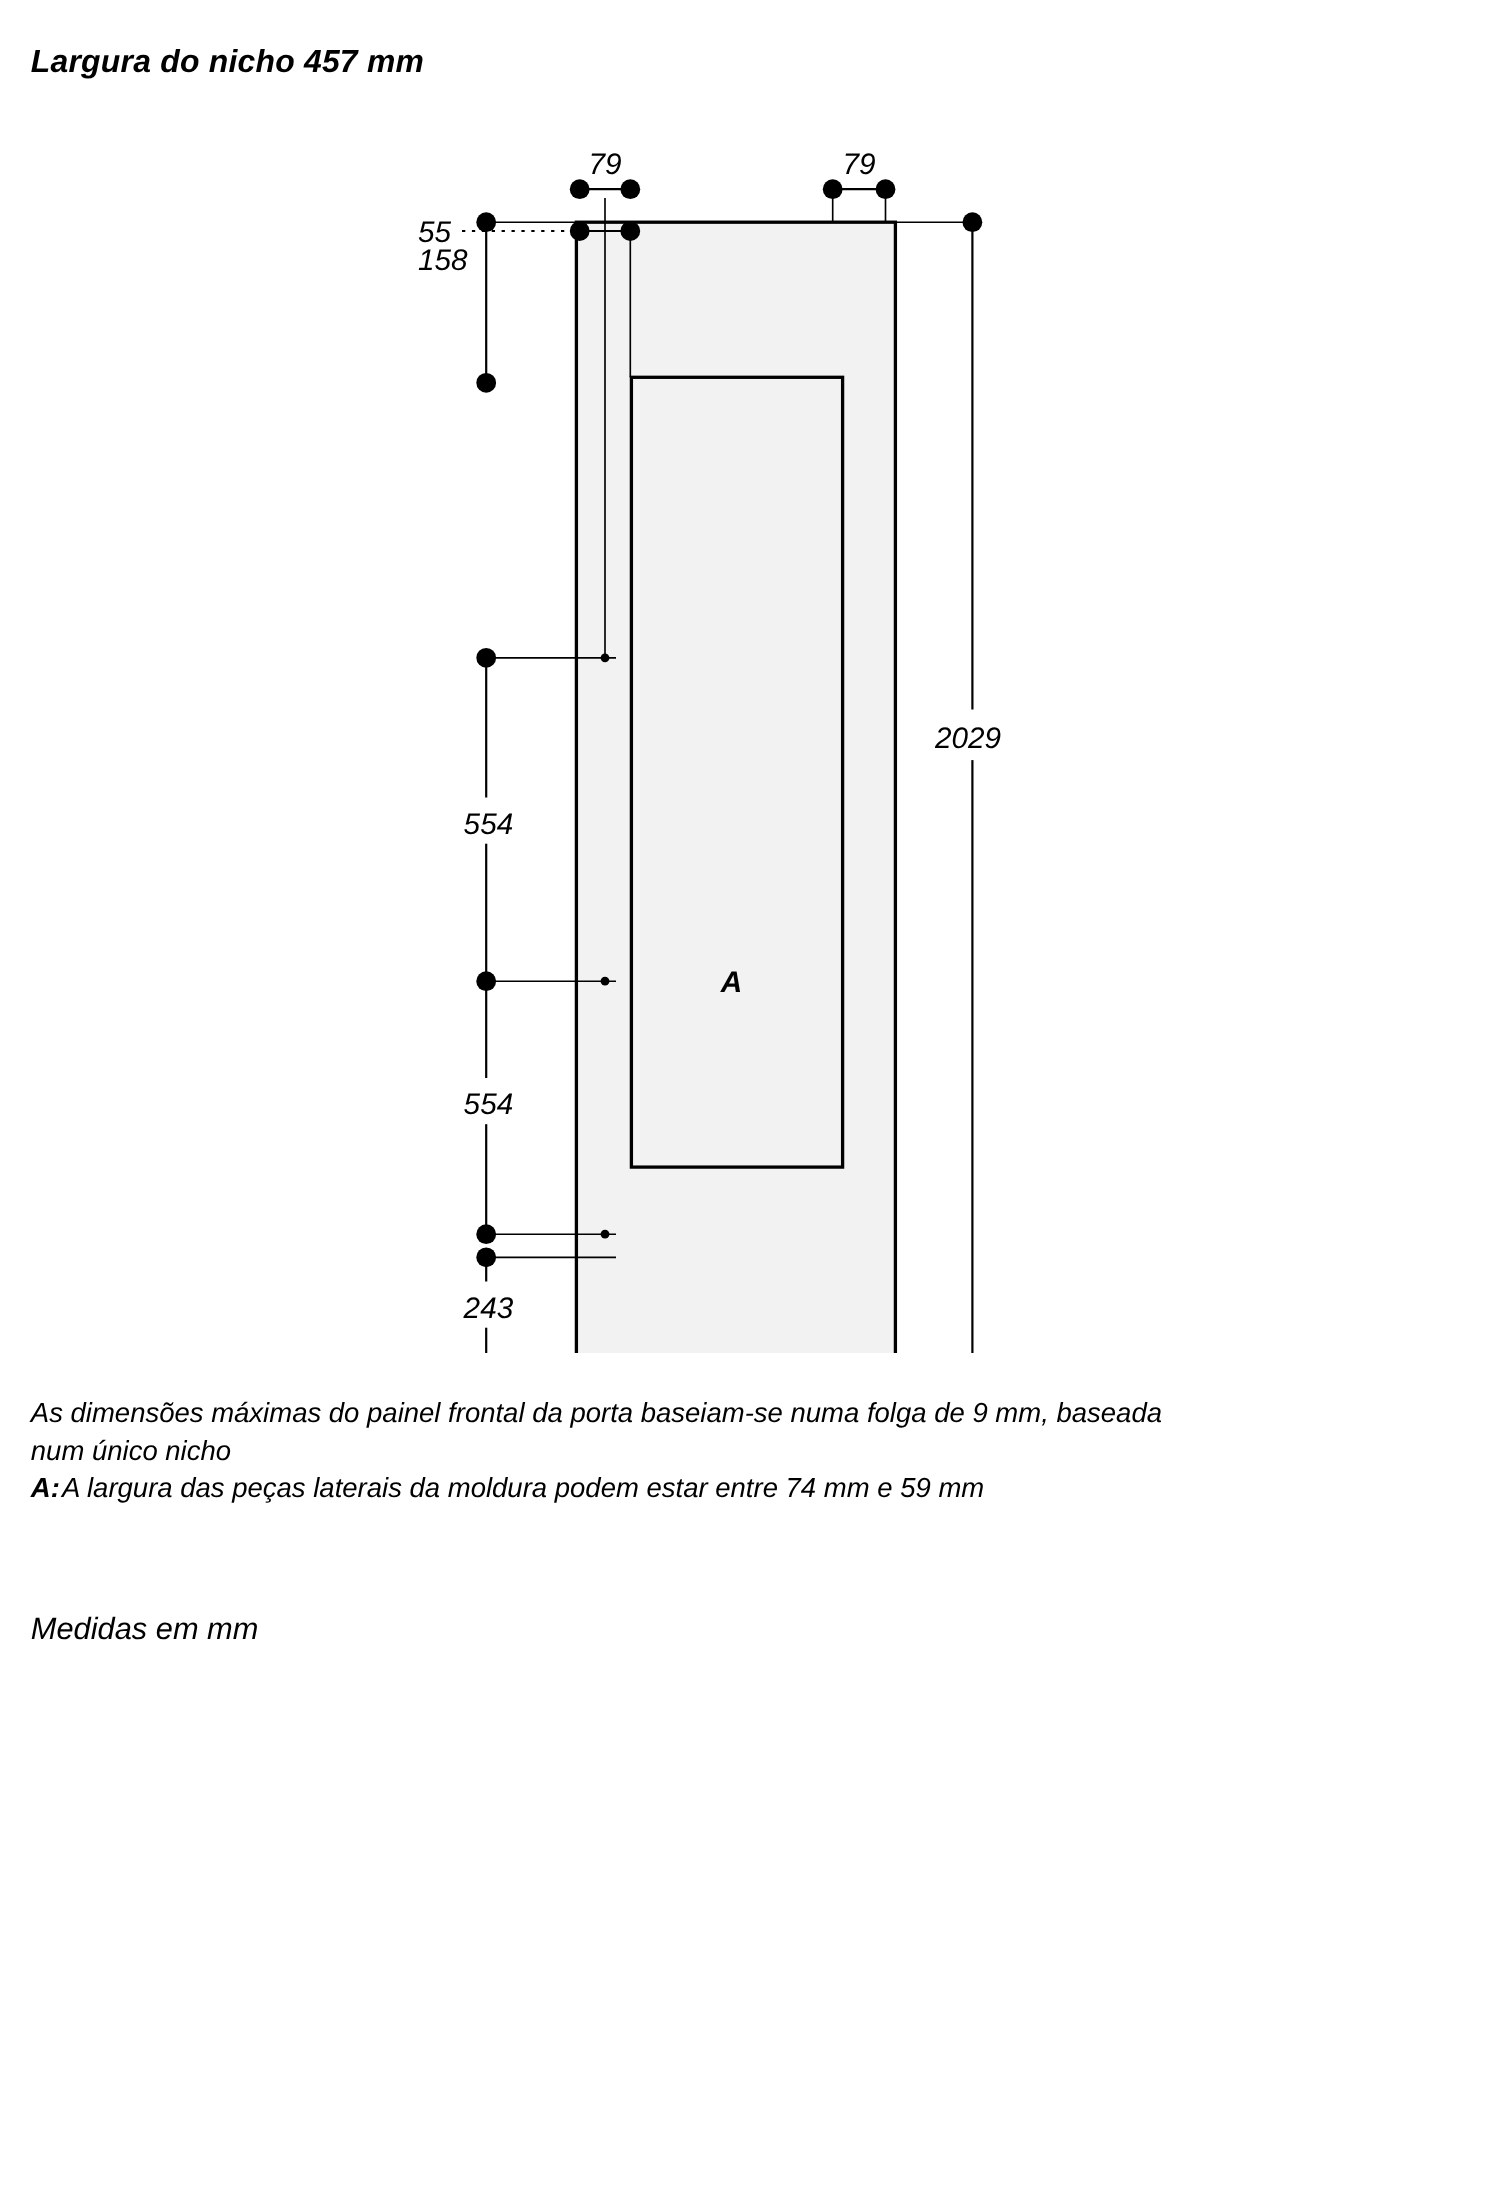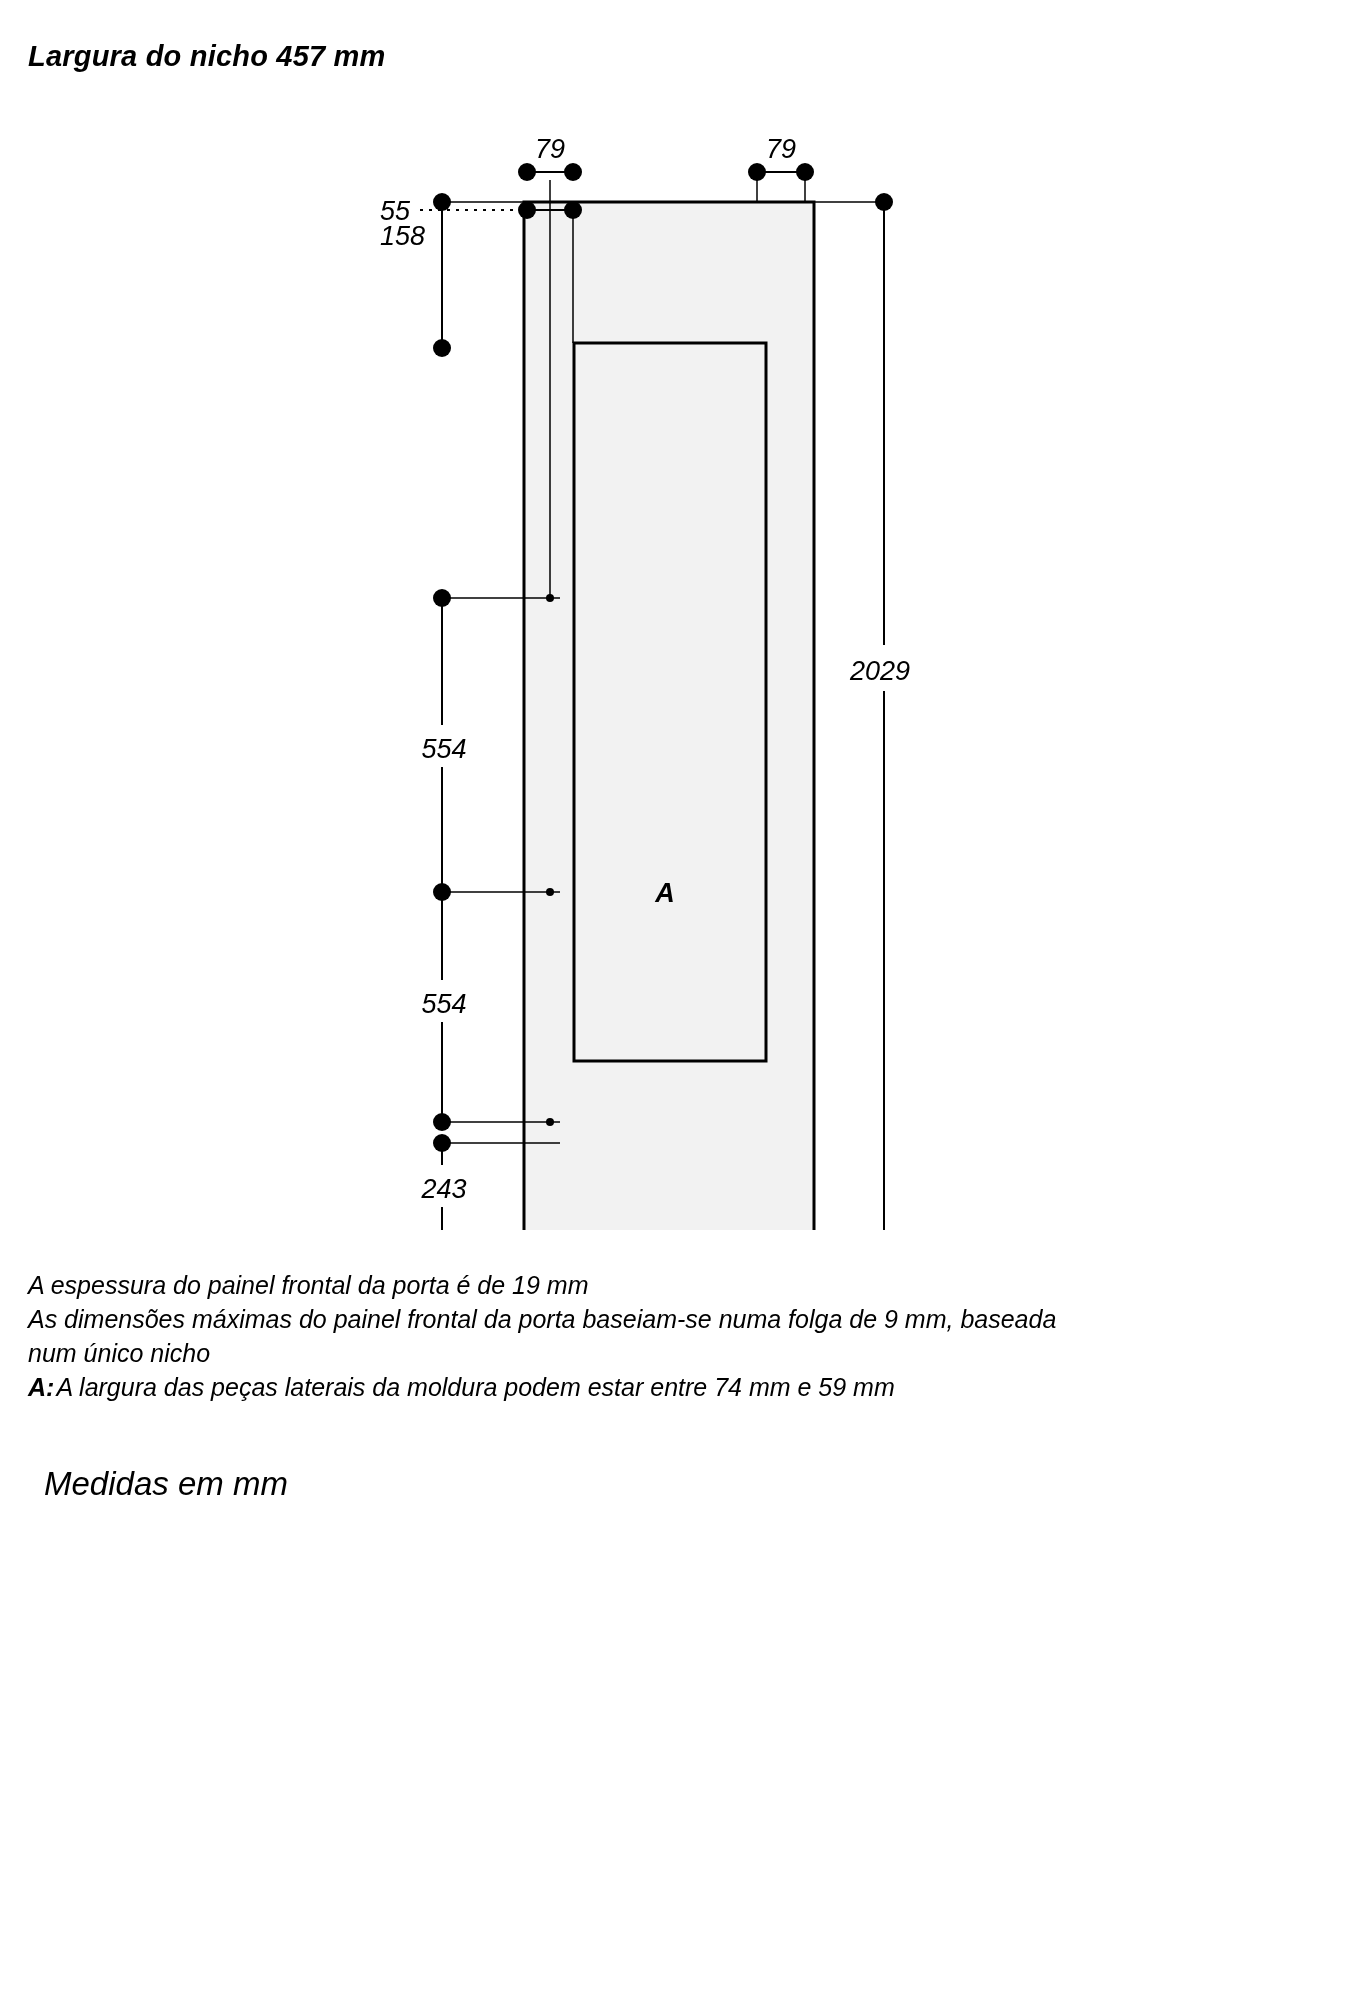--- a/index.html
+++ b/index.html
@@ -55,23 +55,23 @@
   .note-a .tag {
     font-weight: bold;
     margin-right: 2px;
     white-space: nowrap;
   }
   .note-a .txt {
     flex: 1;
   }
   .units {
     position: absolute;
-    left: 44px;
+    left: 28px;
     top: 1465px;
-    font-size: 33px;
+    font-size: 28px;
   }
   svg text {
     font-family: "Liberation Sans", sans-serif;
     font-size: 27px;
     fill: #000000;
   }
   svg .lbl-a {
     font-weight: bold;
     font-size: 27px;
   }
@@ -159,21 +159,20 @@
       <circle cx="550" cy="518" r="4" fill="#000000"></circle>
       <circle cx="550" cy="812" r="4" fill="#000000"></circle>
       <circle cx="550" cy="1042" r="4" fill="#000000"></circle>
 
       <text x="665" y="822" class="lbl-a" text-anchor="middle">A</text>
 
     </svg>
   </div>
 
   <div class="notes">
-    <div class="note-line">A espessura do painel frontal da porta é de 19 mm</div>
     <div class="note-line">As dimensões máximas do painel frontal da porta baseiam-se numa folga de 9 mm, baseada num único nicho</div>
     <div class="note-a">
       <span class="tag">A:</span>
       <span class="txt">A largura das peças laterais da moldura podem estar entre 74 mm e 59 mm</span>
     </div>
   </div>
 
   <div class="units">Medidas em mm</div>
 
 </div>

